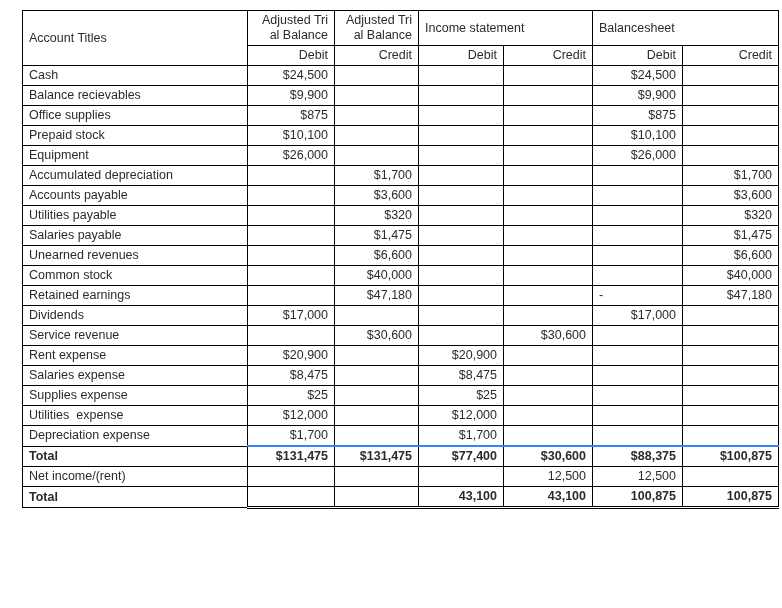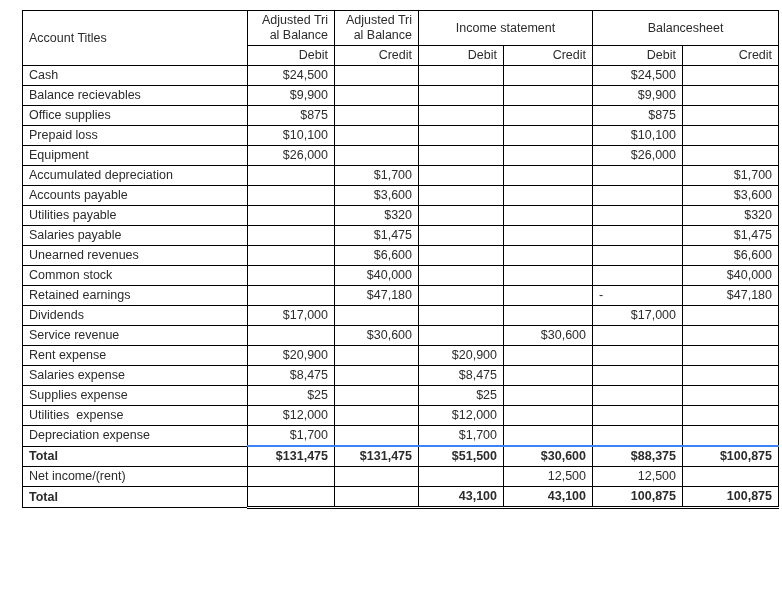--- a/index.html
+++ b/index.html
@@ -55,21 +55,21 @@
   th.h-stack {
     text-align: right;
     vertical-align: top;
     line-height: 15px;
     height: 38px;
     white-space: normal;
     word-break: break-word;
     margin-top: 24px;
   }
   th.h-span {
-    text-align: center;
+    text-align: left;
     vertical-align: middle;
     height: 38px;
     margin-top: 21px;
   }
   th.h-sub {
     text-align: right;
     height: 16px;
   }
 
   td.title-cell { text-align: left; margin-top: 8px; }
@@ -149,21 +149,21 @@
         <tr>
           <td class="title-cell">Office supplies</td>
           <td class="num">$875</td>
           <td class="num"></td>
           <td class="num"></td>
           <td class="num"></td>
           <td class="num">$875</td>
           <td class="num"></td>
         </tr>
         <tr>
-          <td class="title-cell">Prepaid loss</td>
+          <td class="title-cell">Prepaid stock</td>
           <td class="num">$10,100</td>
           <td class="num"></td>
           <td class="num"></td>
           <td class="num"></td>
           <td class="num">$10,100</td>
           <td class="num"></td>
         </tr>
         <tr>
           <td class="title-cell">Equipment</td>
           <td class="num">$26,000</td>
@@ -296,21 +296,21 @@
           <td class="num"></td>
           <td class="num">$1,700</td>
           <td class="num"></td>
           <td class="num"></td>
           <td class="num"></td>
         </tr>
         <tr class="total-row">
           <td class="title-cell">Total</td>
           <td class="num">$131,475</td>
           <td class="num">$131,475</td>
-          <td class="num">$51,500</td>
+          <td class="num">$77,400</td>
           <td class="num">$30,600</td>
           <td class="num">$88,375</td>
           <td class="num">$100,875</td>
         </tr>
         <tr class="net-row">
           <td class="title-cell">Net income/(rent)</td>
           <td class="num"></td>
           <td class="num"></td>
           <td class="num"></td>
           <td class="num">12,500</td>

